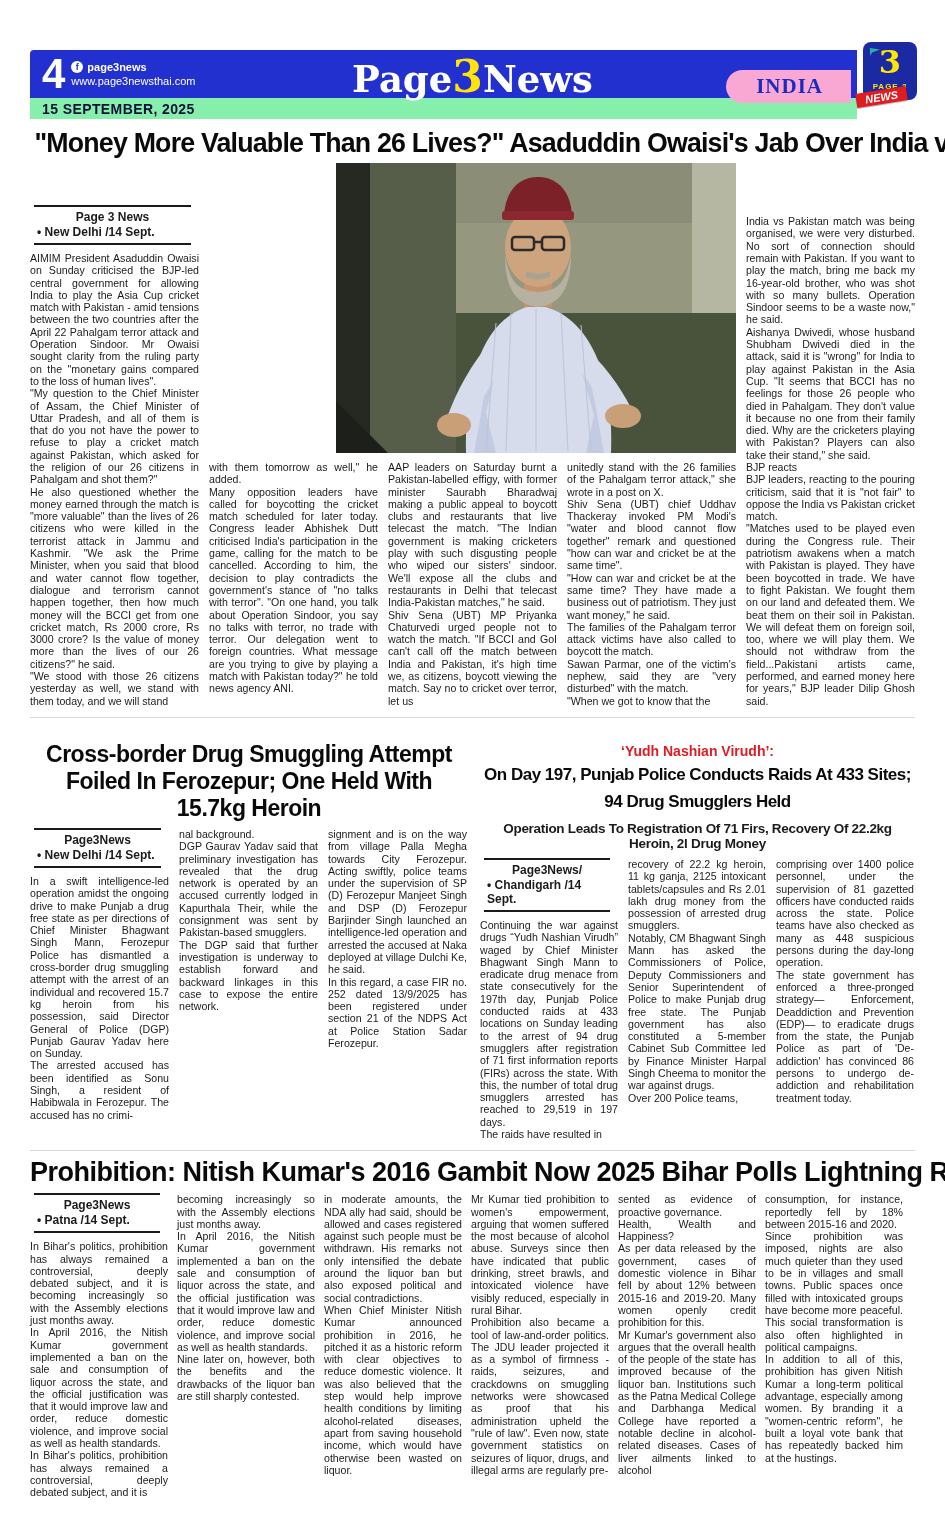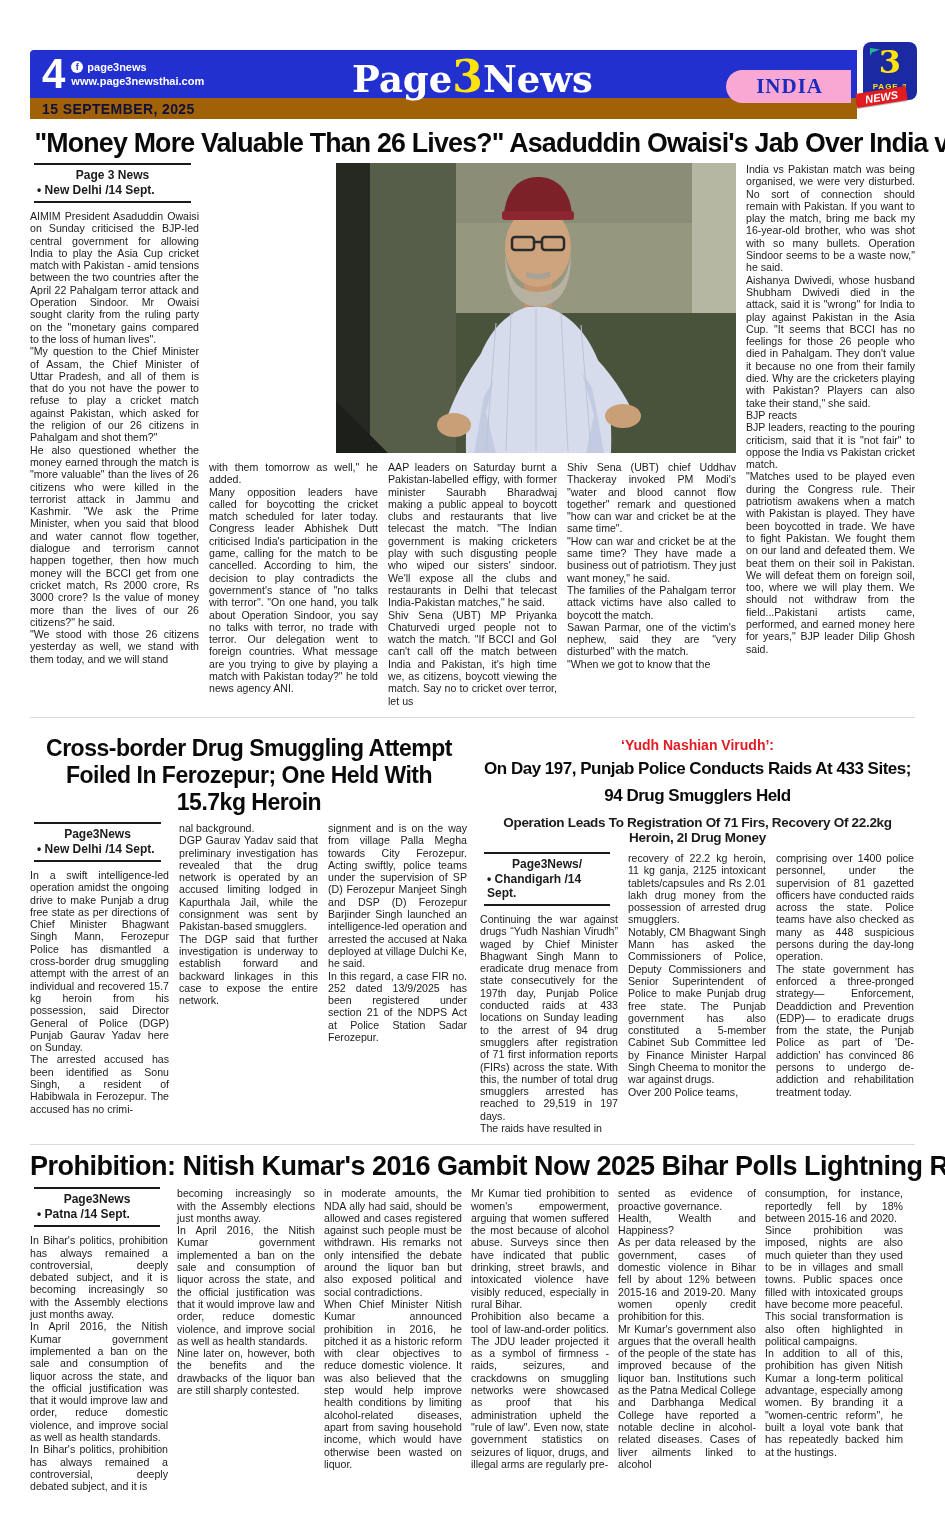--- a/index.html
+++ b/index.html
@@ -9,28 +9,28 @@
   }
   .page{padding:50px 30px 0 30px;}
   
   .hdr{position:relative;}
   .topbar{position:relative;height:48px;background:#2130cf;border-radius:4px 4px 0 0;display:flex;align-items:center;}
   .pageno{font-size:42px;font-weight:bold;color:#fff;line-height:1;margin:0 6px 0 12px;}
   .brandcol{display:flex;flex-direction:column;gap:2px;color:#fff;}
   .brandrow{display:flex;align-items:center;gap:4px;font-size:11px;font-weight:bold;}
   .social-icon{width:12px;height:12px;border-radius:50%;background:#fff;color:#2130cf;
     font-size:9px;font-weight:bold;display:flex;align-items:center;justify-content:center;}
-  .site{font-size:11px;font-weight:bold;}
+  .site{font-size:11px;font-weight:normal;}
   .masthead{position:absolute;left:50%;transform:translateX(-50%);top:1px;
     font-family:"DejaVu Serif", serif;font-weight:bold;font-size:37px;color:#fff;white-space:nowrap;}
   .masthead .y{color:#ffe30a;font-size:44px;}
   .india-tab{position:absolute;right:64px;top:20px;height:33px;z-index:3;background:#f9a8d4;
     border-radius:17px 0 0 17px;display:flex;align-items:center;padding:0 28px 0 30px;
     color:#1a2bc0;font-weight:bold;font-family:"Liberation Serif", serif;font-size:21px;letter-spacing:1px;}
-  .datebar{height:21px;background:#a16207;display:flex;align-items:center;padding-left:12px;
+  .datebar{height:21px;background:#86efac;display:flex;align-items:center;padding-left:12px;
     font-weight:bold;font-size:14px;color:#10103a;letter-spacing:0.4px;}
   .logo{position:absolute;right:-8px;top:-11px;width:66px;height:82px;background:#fff;z-index:4;padding-top:3px;}
   .logo-box{width:54px;height:58px;background:#1b2aa2;border-radius:8px;margin:0 auto;position:relative;}
   .logo-flag{position:absolute;left:7px;top:6px;width:10px;height:8px;background:#27b59a;clip-path:polygon(0 100%,0 0,100% 20%,20% 55%);}
   .logo-3{color:#ffe30a;font-size:32px;font-weight:bold;text-align:center;line-height:40px;font-family:"DejaVu Serif",serif;}
   .logo-cap{color:#ffe30a;font-size:8px;font-weight:bold;text-align:center;letter-spacing:1px;}
   .logo-ribbon{position:absolute;bottom:-4px;left:-7px;background:#e01b22;color:#fff;font-style:italic;
     font-weight:bold;font-size:11px;padding:1px 9px;transform:rotate(-9deg);box-shadow:0 1px 1px rgba(0,0,0,.3);}
   
   h1.main{margin:9px 0 4px 0;text-align:center;font-size:27px;letter-spacing:-0.8px;color:#0a0a0a;
@@ -41,28 +41,28 @@
   .a4-h{font-size:27px;line-height:30px;margin:4px 0 6px 0;white-space:nowrap;}
   .kicker{color:#e01b22;font-weight:bold;font-size:14px;text-align:center;margin:4px 0 2px 0;}
   .subhead{font-weight:bold;font-size:13.5px;text-align:center;margin:0 0 7px 0;letter-spacing:-0.3px;}
   .byline{border-top:2px solid #1a1a1a;border-bottom:2px solid #1a1a1a;padding:3px 3px 4px 3px;margin:0 8px 7px 4px;}
   .byline .src{text-align:center;font-weight:bold;font-size:12px;}
   .byline .loc{font-weight:bold;font-size:12px;margin-top:1px;}
   .cols{display:flex;gap:10px;}
   .ncol{flex:0 0 auto;}
   .para{margin:0;text-align:justify;font-size:10.6px;line-height:12.3px;}
   
-  .a1-grid{display:flex;gap:10px;margin-top:4px;}
+  .a1-grid{display:flex;gap:10px;margin-top:4px;align-items:flex-end;}
   .a1-col{width:169px;}
   .a1-mid{width:527px;}
   .a1-photo{width:400px;height:290px;margin-left:auto;display:block;}
   .a1-mid-cols{display:flex;gap:10px;margin-top:8px;}
   .a1-mid-cols .ncol{width:169px;}
   
-  .row2{display:flex;gap:12px;margin-top:10px;border-top:1px solid #d8d8d8;padding-top:15px;}
+  .row2{display:flex;gap:12px;margin-top:10px;border-top:1px solid #d8d8d8;padding-top:21px;}
   .row2-left{width:438px;}
   .row2-right{width:435px;}
   .row2 .cols .ncol{width:139px;}
   .row2-right .cols .ncol{width:138px;}
   
   .row3{margin-top:10px;border-top:1px solid #d8d8d8;padding-top:4px;}
   .row3 .cols{gap:9px;}
   .row3 .cols .ncol{width:138px;}
 </style>
 </head>
@@ -158,20 +158,21 @@
         <div class="a1-mid-cols">
           <div class="ncol">
               <p class="para">with them tomorrow as well," he added.</p>
               <p class="para">Many opposition leaders have called for boycotting the cricket match scheduled for later today. Congress leader Abhishek Dutt criticised India's participation in the game, calling for the match to be cancelled. According to him, the decision to play contradicts the government's stance of "no talks with terror". "On one hand, you talk about Operation Sindoor, you say no talks with terror, no trade with terror. Our delegation went to foreign countries. What message are you trying to give by playing a match with Pakistan today?" he told news agency ANI.</p>
             </div>
           <div class="ncol">
               <p class="para">AAP leaders on Saturday burnt a Pakistan-labelled effigy, with former minister Saurabh Bharadwaj making a public appeal to boycott clubs and restaurants that live telecast the match. "The Indian government is making cricketers play with such disgusting people who wiped our sisters' sindoor. We'll expose all the clubs and restaurants in Delhi that telecast India-Pakistan matches," he said.</p>
               <p class="para">Shiv Sena (UBT) MP Priyanka Chaturvedi urged people not to watch the match. "If BCCI and GoI can't call off the match between India and Pakistan, it's high time we, as citizens, boycott viewing the match. Say no to cricket over terror, let us</p>
             </div>
           <div class="ncol">
+              <p class="para">unitedly stand with the 26 families of the Pahalgam terror attack," she wrote in a post on X.</p>
               <p class="para">Shiv Sena (UBT) chief Uddhav Thackeray invoked PM Modi's "water and blood cannot flow together" remark and questioned "how can war and cricket be at the same time".</p>
               <p class="para">"How can war and cricket be at the same time? They have made a business out of patriotism. They just want money," he said.</p>
               <p class="para">The families of the Pahalgam terror attack victims have also called to boycott the match.</p>
               <p class="para">Sawan Parmar, one of the victim's nephew, said they are "very disturbed" with the match.</p>
               <p class="para">"When we got to know that the</p>
             </div>
         </div>
       </div>
       <div class="a1-col">
           <p class="para">India vs Pakistan match was being organised, we were very disturbed. No sort of connection should remain with Pakistan. If you want to play the match, bring me back my 16-year-old brother, who was shot with so many bullets. Operation Sindoor seems to be a waste now," he said.</p>
@@ -193,21 +194,21 @@
             <div class="src">Page3News</div>
             <div class="loc">• New Delhi /14 Sept.</div>
           </div>
           <div>
               <p class="para">In a swift intelligence-led operation amidst the ongoing drive to make Punjab a drug free state as per directions of Chief Minister Bhagwant Singh Mann, Ferozepur Police has dismantled a cross-border drug smuggling attempt with the arrest of an individual and recovered 15.7 kg heroin from his possession, said Director General of Police (DGP) Punjab Gaurav Yadav here on Sunday.</p>
               <p class="para">The arrested accused has been identified as Sonu Singh, a resident of Habibwala in Ferozepur. The accused has no crimi-</p>
             </div>
         </div>
         <div class="ncol">
             <p class="para">nal background.</p>
-            <p class="para">DGP Gaurav Yadav said that preliminary investigation has revealed that the drug network is operated by an accused limiting lodged in Kapurthala Jail, while the consignment was sent by Pakistan-based smugglers.</p>
+            <p class="para">DGP Gaurav Yadav said that preliminary investigation has revealed that the drug network is operated by an accused currently lodged in Kapurthala Their, while the consignment was sent by Pakistan-based smugglers.</p>
             <p class="para">The DGP said that further investigation is underway to establish forward and backward linkages in this case to expose the entire network.</p>
           </div>
         <div class="ncol">
             <p class="para">signment and is on the way from village Palla Megha towards City Ferozepur. Acting swiftly, police teams under the supervision of SP (D) Ferozepur Manjeet Singh and DSP (D) Ferozepur Barjinder Singh launched an intelligence-led operation and arrested the accused at Naka deployed at village Dulchi Ke, he said.</p>
             <p class="para">In this regard, a case FIR no. 252 dated 13/9/2025 has been registered under section 21 of the NDPS Act at Police Station Sadar Ferozepur.</p>
           </div>
       </div>
     </section>
 
     <section class="row2-right">

